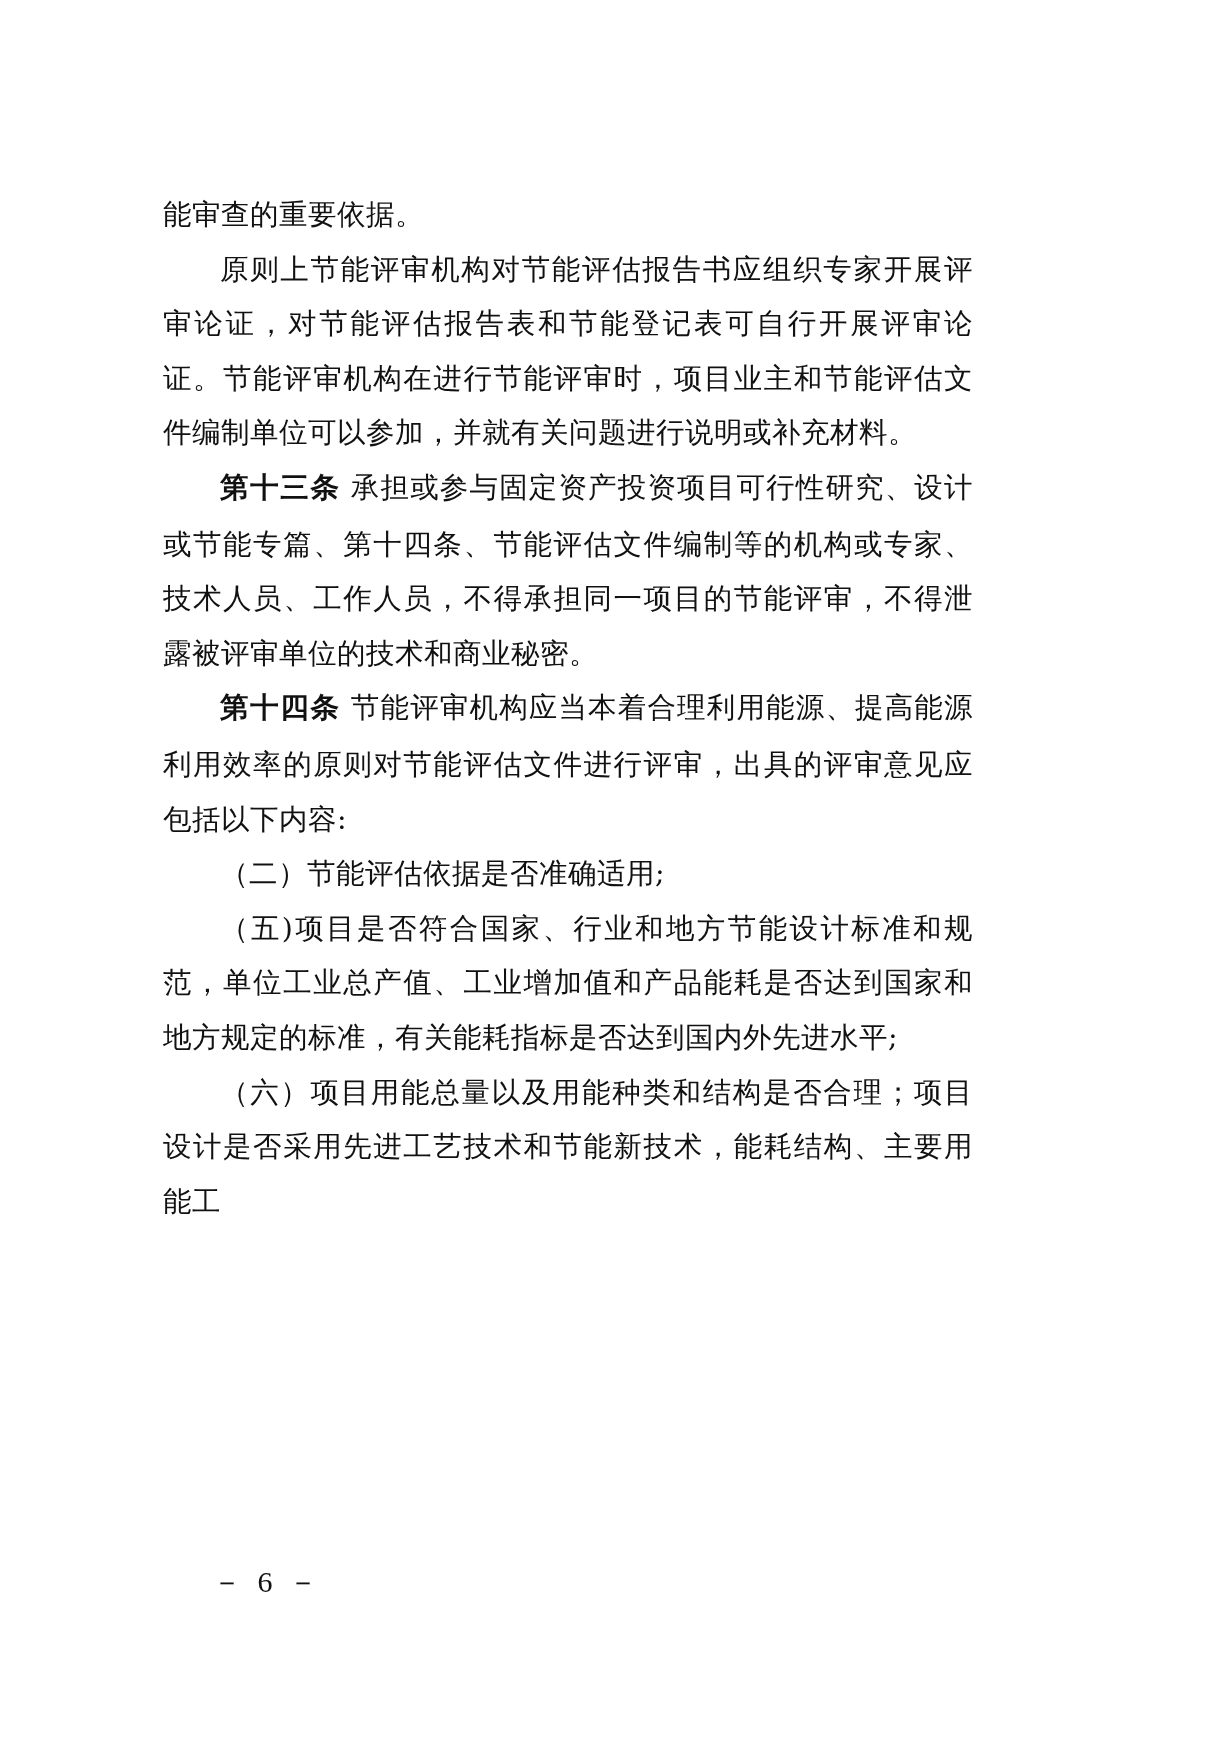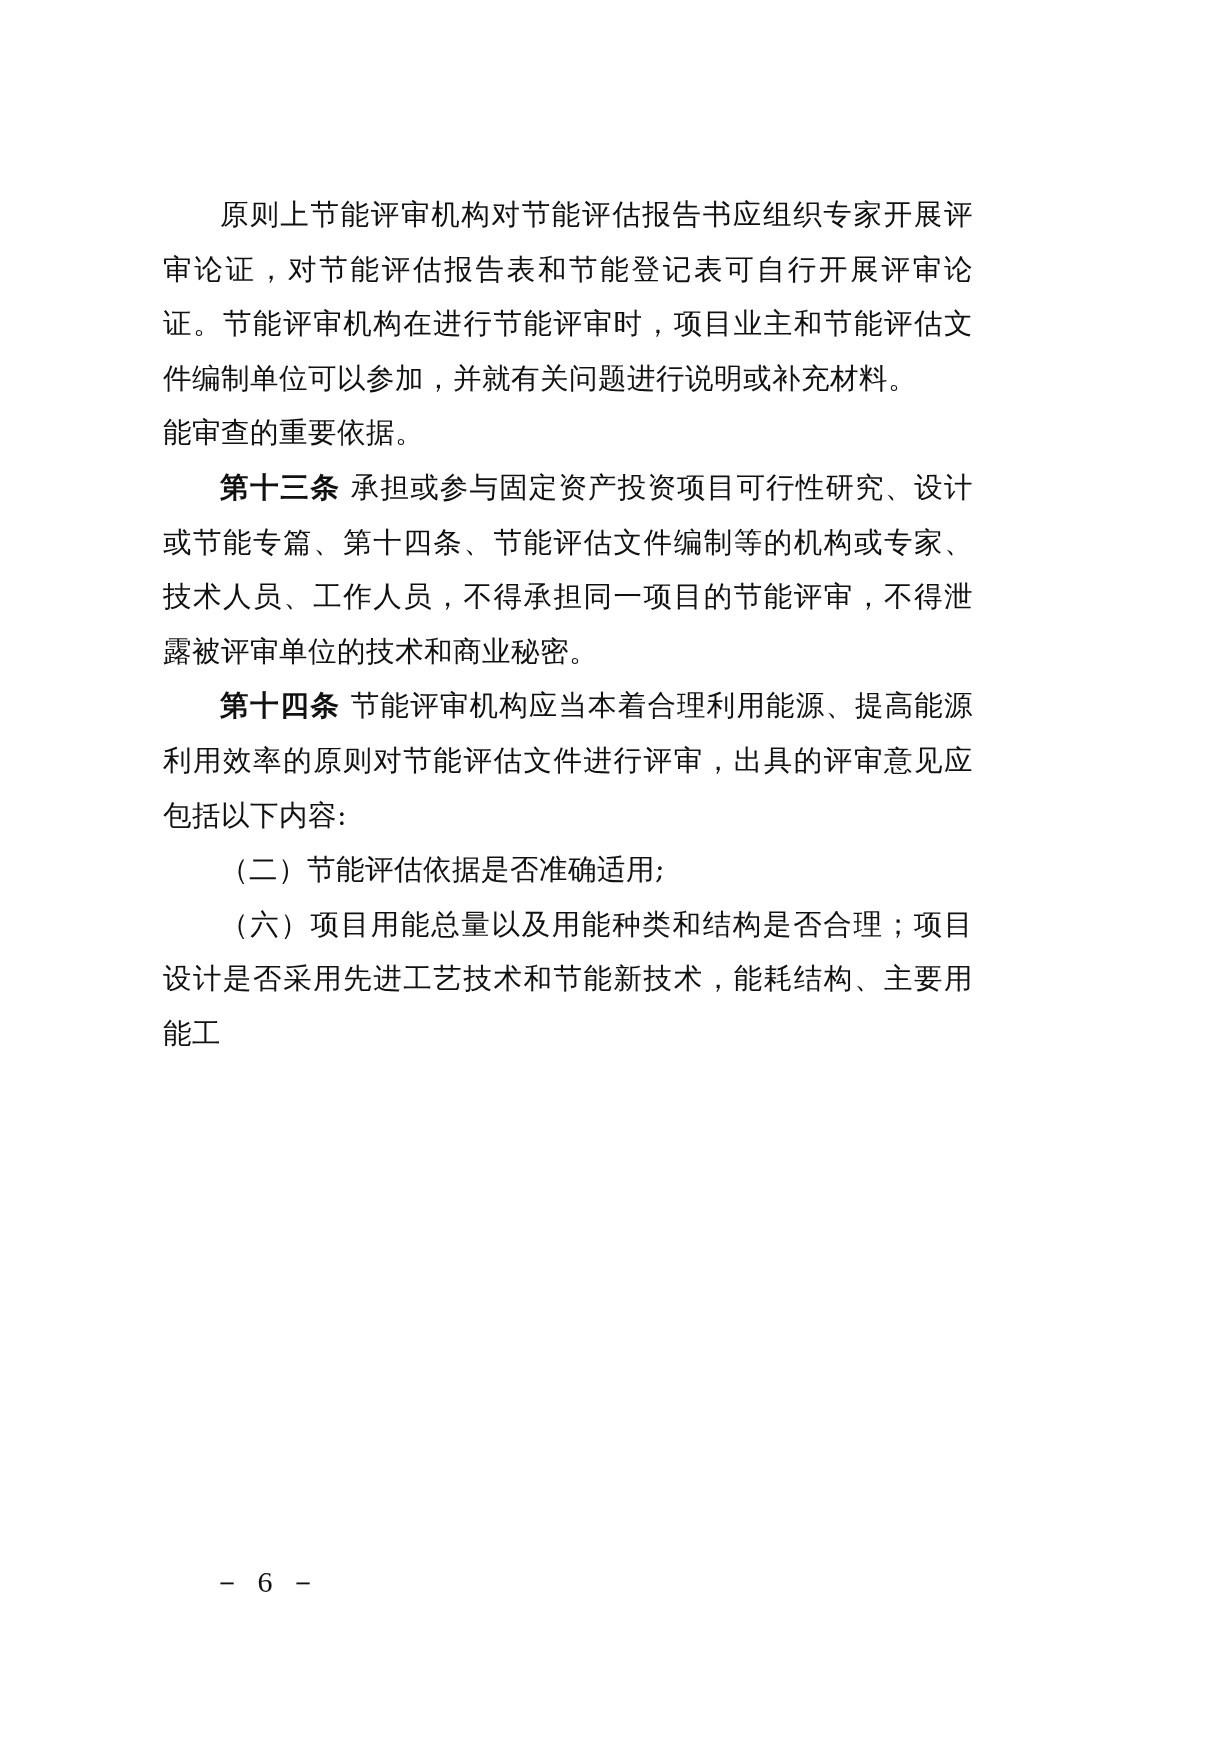--- a/index.html
+++ b/index.html
@@ -9,45 +9,48 @@
     background: #ffffff;
   }
   .body-text {
     position: absolute; left: 163px; top: 188px; width: 810px;
     font-family: "DejaVu Serif", "Liberation Serif", serif;
     font-size: 28.5px; line-height: 54.6px; color: #111111;
     letter-spacing: 0.5px;
   }
   .para { margin: 0; text-align: justify; text-align-last: left; }
   .indent { text-indent: 57px; }
-  .article-no { font-family: Liberation Serif, serif; font-weight: bold; letter-spacing: 1px; }
+  .article-no { font-family: Liberation Mono, monospace; font-weight: bold; letter-spacing: 1px; }
   .page-number {
     position: absolute; left: 212px; top: 1562px;
     font-family: "Liberation Serif", "DejaVu Serif", serif; font-size: 30px; color: #111111;
     letter-spacing: 4px;
   }
 </style>
 </head>
 <body>
 
 <div class="page">
   <div class="body-text">
+    <p class="para">
+      <span>能审查的重要依据。</span>
+    </p>
     <p class="para indent">
       <span>原则上节能评审机构对节能评估报告书应组织专家开展评审论证，对节能评估报告表和节能登记表可自行开展评审论证。节能评审机构在进行节能评审时，项目业主和节能评估文件编制单位可以参加，并就有关问题进行说明或补充材料。</span>
-    </p>
-    <p class="para">
-      <span>能审查的重要依据。</span>
     </p>
     <p class="para indent">
       <span class="article-no">第十三条</span><span> 承担或参与固定资产投资项目可行性研究、设计或节能专篇、第十四条、节能评估文件编制等的机构或专家、技术人员、工作人员，不得承担同一项目的节能评审，不得泄露被评审单位的技术和商业秘密。</span>
     </p>
     <p class="para indent">
       <span class="article-no">第十四条</span><span> 节能评审机构应当本着合理利用能源、提高能源利用效率的原则对节能评估文件进行评审，出具的评审意见应包括以下内容:</span>
     </p>
     <p class="para indent">
       <span>（二）节能评估依据是否准确适用;</span>
     </p>
     <p class="para indent">
+      <span>（五)项目是否符合国家、行业和地方节能设计标准和规范，单位工业总产值、工业增加值和产品能耗是否达到国家和地方规定的标准，有关能耗指标是否达到国内外先进水平;</span>
+    </p>
+    <p class="para indent">
       <span>（六）项目用能总量以及用能种类和结构是否合理；项目设计是否采用先进工艺技术和节能新技术，能耗结构、主要用能工</span>
     </p>
   </div>
   <div class="page-number">－ 6 －</div>
 </div>
 
 </body></html>

